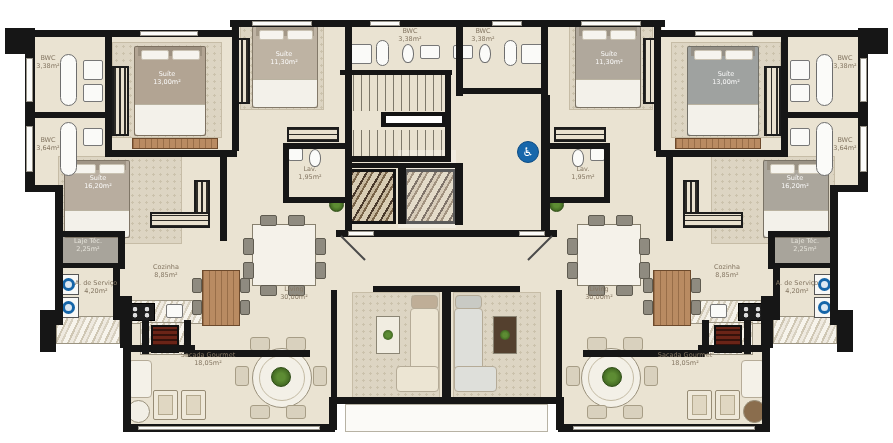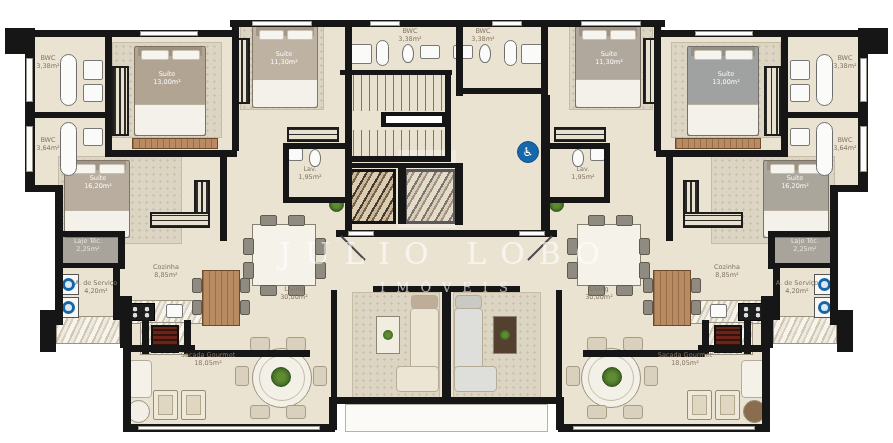--- a/index.html
+++ b/index.html
@@ -444,15 +444,13 @@
         <span>Sacada Gourmet</span>
         <span>18,05m²</span>
       </div>
       <div class="lbl " style="left: 657px; top: 351px; width: 56px;">
         <span>Sacada Gourmet</span>
         <span>18,05m²</span>
       </div>
     </div>
   <div class="ledge"></div>
   <div class="wheel">♿</div>
-  <div class="wm1">JULIO LOBO</div>
-  <div class="wm2">IMÓVEIS</div>
 </div>
 
 </body></html>

